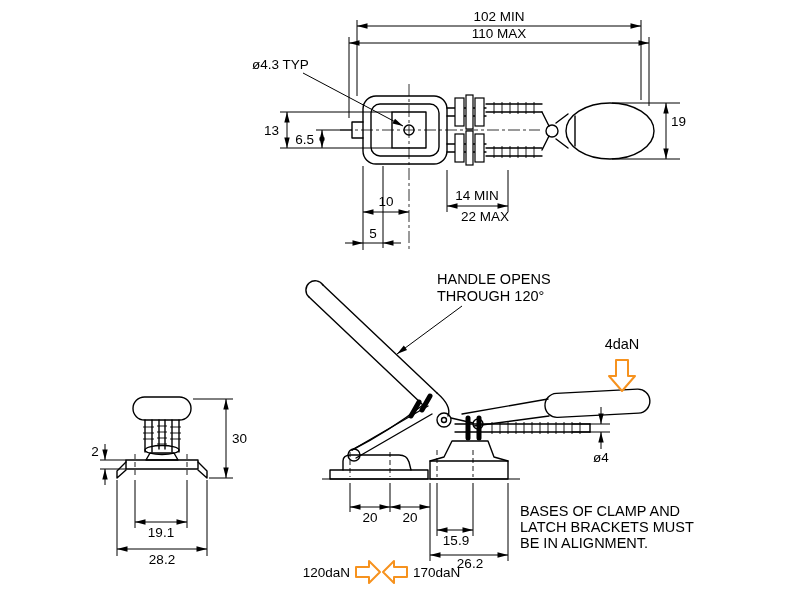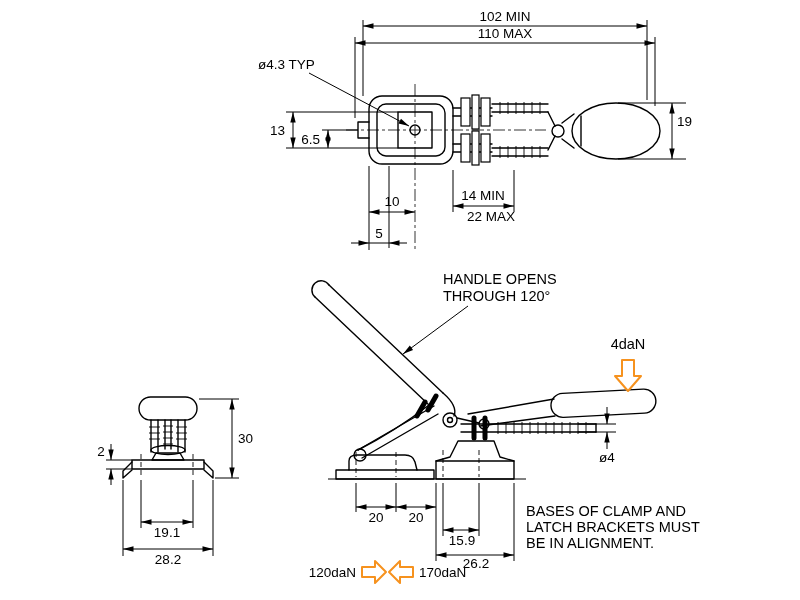--- a/index.html
+++ b/index.html
@@ -1,16 +1,16 @@
 <!DOCTYPE html>
 <html style="--accent: #f6921e;"><head>
 <meta charset="utf-8">
 <style>
   html,body{margin:0;padding:0;background:#fff;}
-  .canvas{width:768px;height:600px;background:#fff;overflow:hidden;font-family:"Liberation Sans",sans-serif;padding-left:6px;}
+  .canvas{width:768px;height:600px;background:#fff;overflow:hidden;font-family:"Liberation Sans",sans-serif;}
   svg{display:block}
   .outline{stroke:#000;stroke-width:1.4;fill:none;stroke-linecap:round;stroke-linejoin:round}
   .thin{stroke:#000;stroke-width:1;fill:none}
   .dim line{stroke:#000;stroke-width:1;fill:none}
   .cl{stroke:#000;stroke-width:.8;fill:none;stroke-dasharray:12 3 3 3}
   .hole line{stroke:#000;stroke-width:.9;fill:none;stroke-dasharray:5 3}
   .tick line{stroke:#000;stroke-width:.9;fill:none}
   .nut rect{fill:#fff;stroke:#000;stroke-width:1.2}
   .dtext{font-size:13.5px;fill:#000}
   .note{font-size:14.5px;fill:#000}

